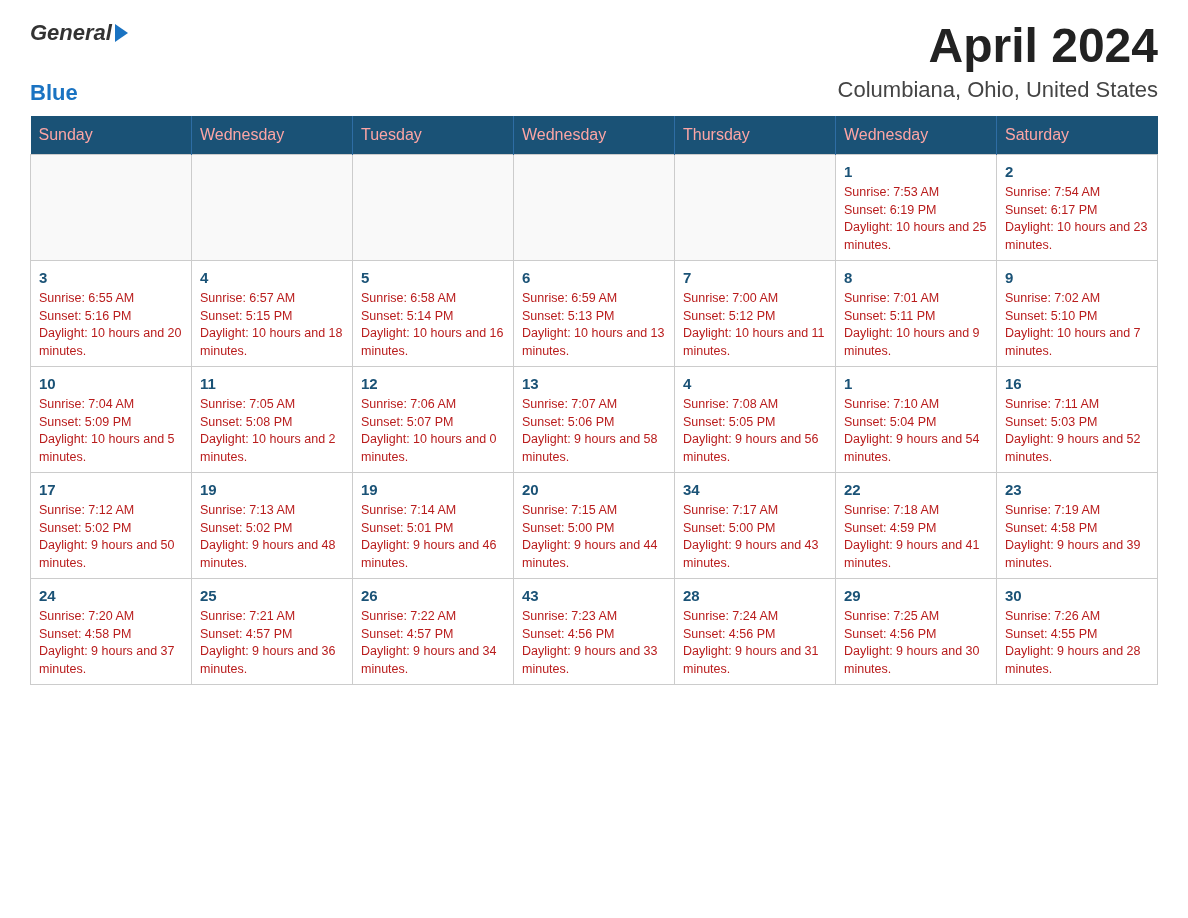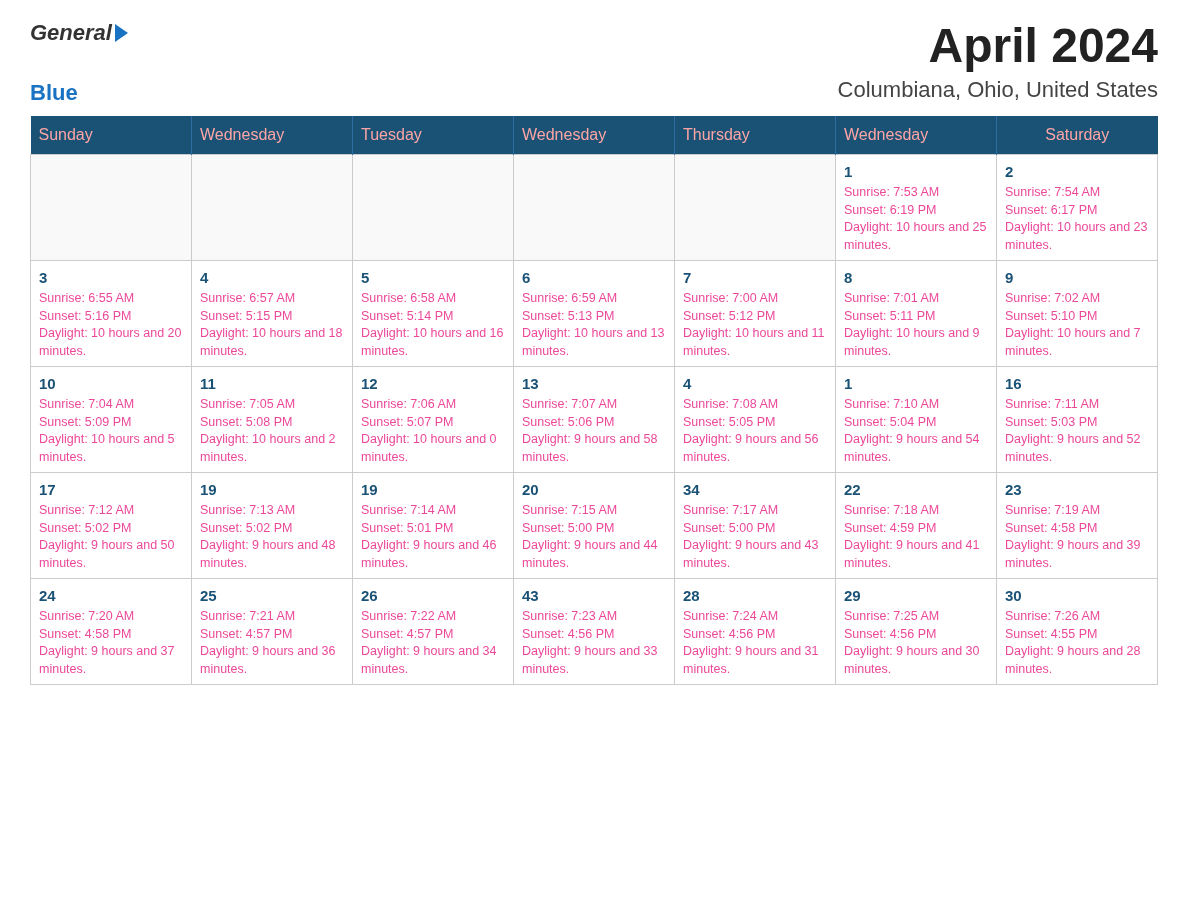--- a/index.html
+++ b/index.html
@@ -64,40 +64,39 @@
     .calendar thead th {
       color: #fca5a5;
       font-size: 16px;
       font-weight: normal;
       padding: 10px 8px;
       text-align: left;
       border-right: 1px solid #2e6da4;
     }
     .calendar thead th:last-child {
       border-right: none;
-      text-align: center;
     }
     .calendar tbody td {
       vertical-align: top;
       padding: 6px 8px;
       border: 1px solid #ccc;
       width: 14.28%;
       font-size: 12.5px;
       color: #333;
       line-height: 1.4;
     }
     .day-num {
       font-size: 15px;
       font-weight: bold;
       color: #1a5276;
       display: block;
       margin-bottom: 2px;
     }
     .cell-info {
-      color: #ec4899;
+      color: #b91c1c;
       font-size: 12.5px;
     }
     .empty-cell {
       background: #f9f9f9;
     }
     .week-row td {
       min-height: 90px;
     }
   </style>
 </head>

